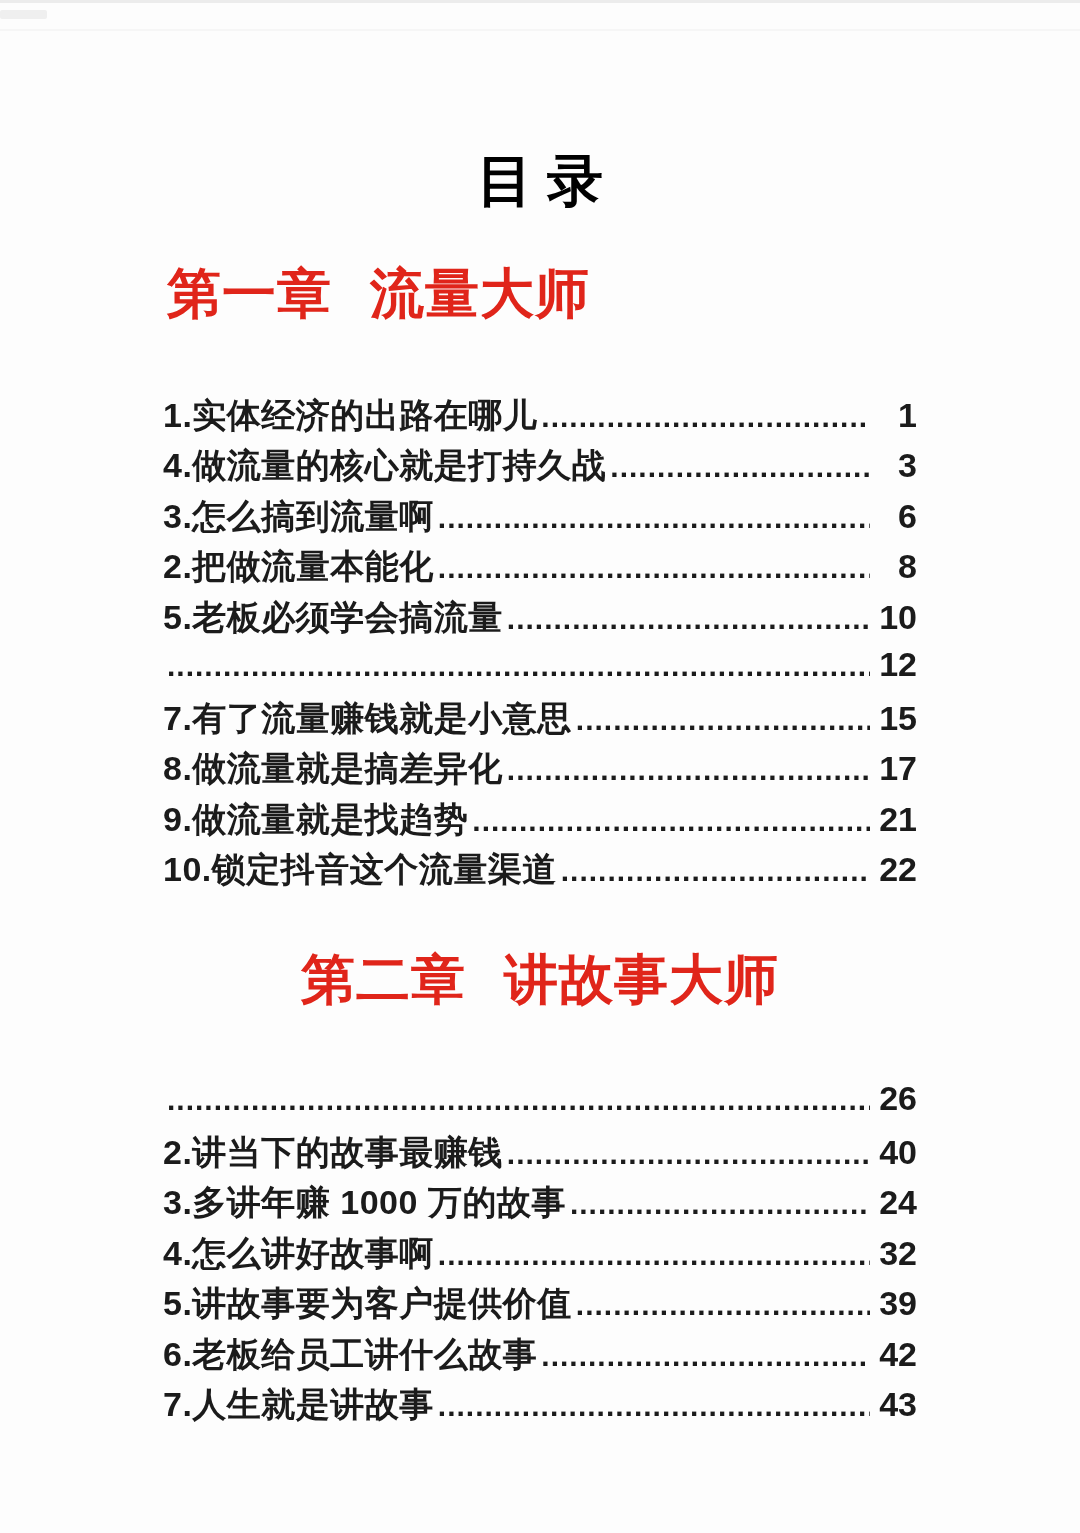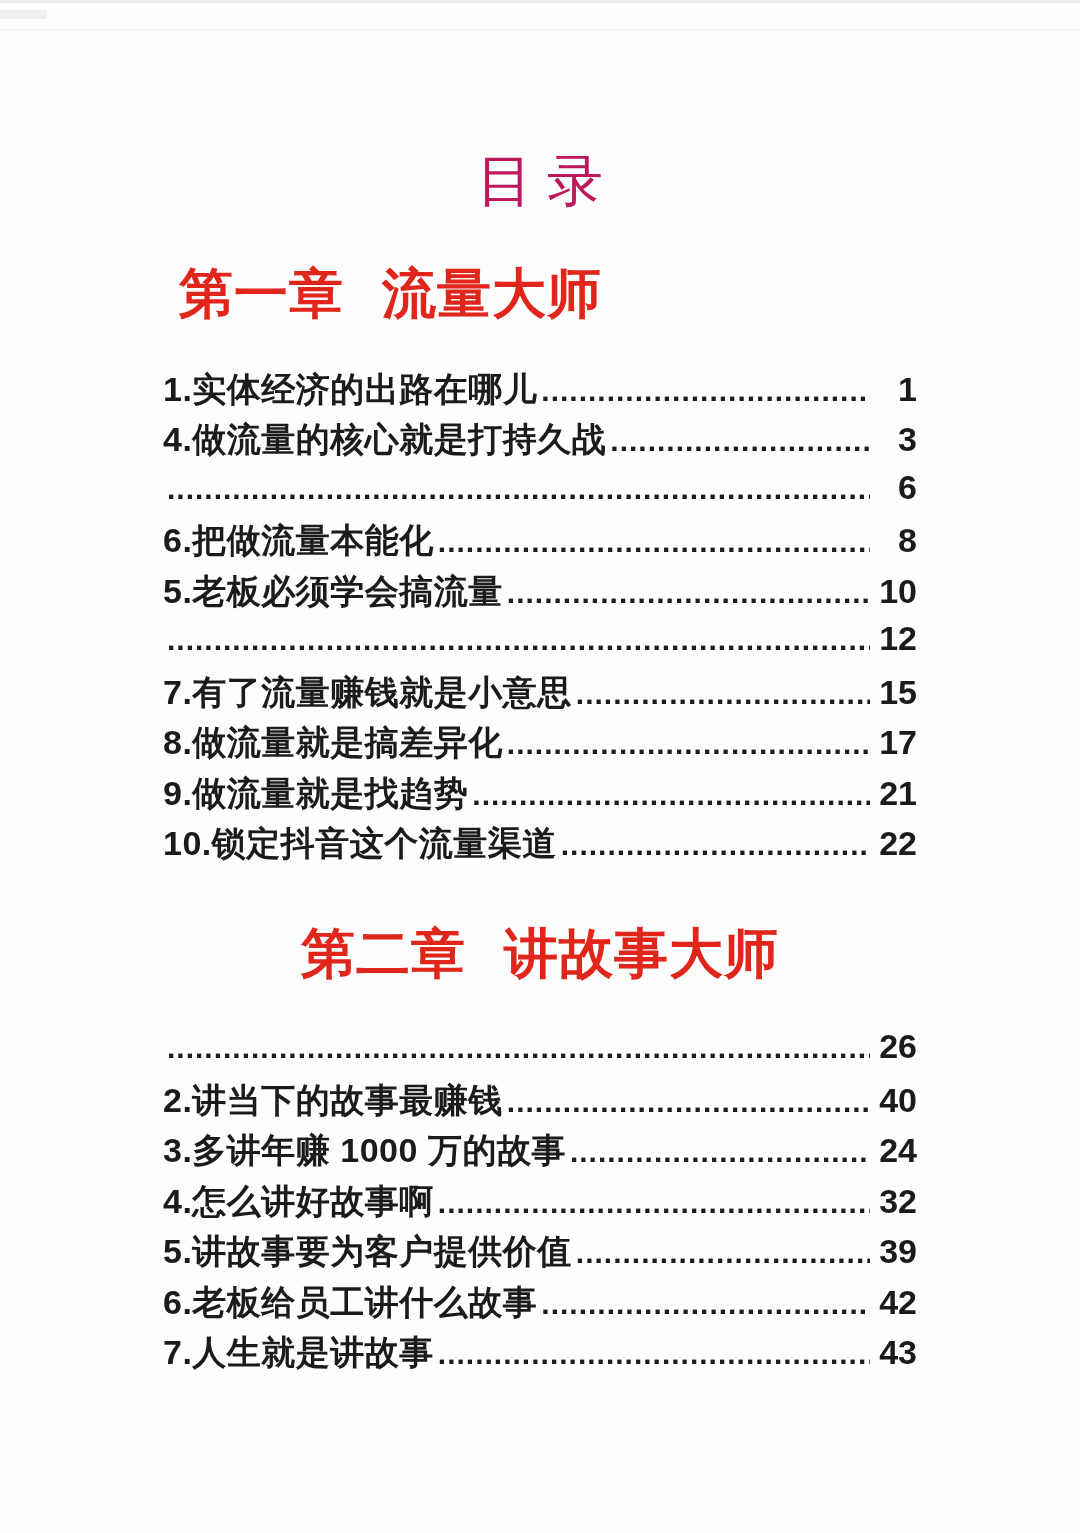--- a/index.html
+++ b/index.html
@@ -36,39 +36,39 @@
     top: 29px; left: 0;
     width: 100%; height: 2px;
     background: #f6f6f6;
   }
   .doc-title {
     margin: 0;
     padding-top: 150px;
     text-align: center;
     font-size: 56px;
     line-height: 1.1;
-    font-weight: normal;
+    font-weight: bold;
     letter-spacing: 14px;
     text-indent: 14px;
-    color: #be185d;
+    color: #000000;
   }
   .toc-body {
     padding: 0 163px 0 163px;
   }
   .chapter-heading {
-    margin: 16px;
+    margin: 4px;
     margin-top: 52px;
     font-size: 54px;
     line-height: 1.1;
     font-weight: bold;
     word-spacing: 22px;
     letter-spacing: 1px;
   }
   .entries {
-    margin-top: 44px;
+    margin-top: 70px;
   }
   .row {
     display: flex;
     align-items: baseline;
     height: 50.5px;
     overflow: hidden;
   }
   .label {
     flex: 0 0 auto;
     font-size: 34px;
@@ -115,25 +115,26 @@
             <span class="label">1.实体经济的出路在哪儿</span>
             <span class="dots">................................................................................................................................................................</span>
             <span class="pnum">1</span>
           </div>
           <div class="row">
             <span class="label">4.做流量的核心就是打持久战</span>
             <span class="dots">................................................................................................................................................................</span>
             <span class="pnum">3</span>
           </div>
           <div class="row">
+            <span class="label">3.怎么搞到流量啊</span>
             <span class="dots">................................................................................................................................................................</span>
             <span class="pnum">6</span>
           </div>
           <div class="row">
-            <span class="label">6.把做流量本能化</span>
+            <span class="label">2.把做流量本能化</span>
             <span class="dots">................................................................................................................................................................</span>
             <span class="pnum">8</span>
           </div>
           <div class="row">
             <span class="label">5.老板必须学会搞流量</span>
             <span class="dots">................................................................................................................................................................</span>
             <span class="pnum">10</span>
           </div>
           <div class="row">
             <span class="dots">................................................................................................................................................................</span>

